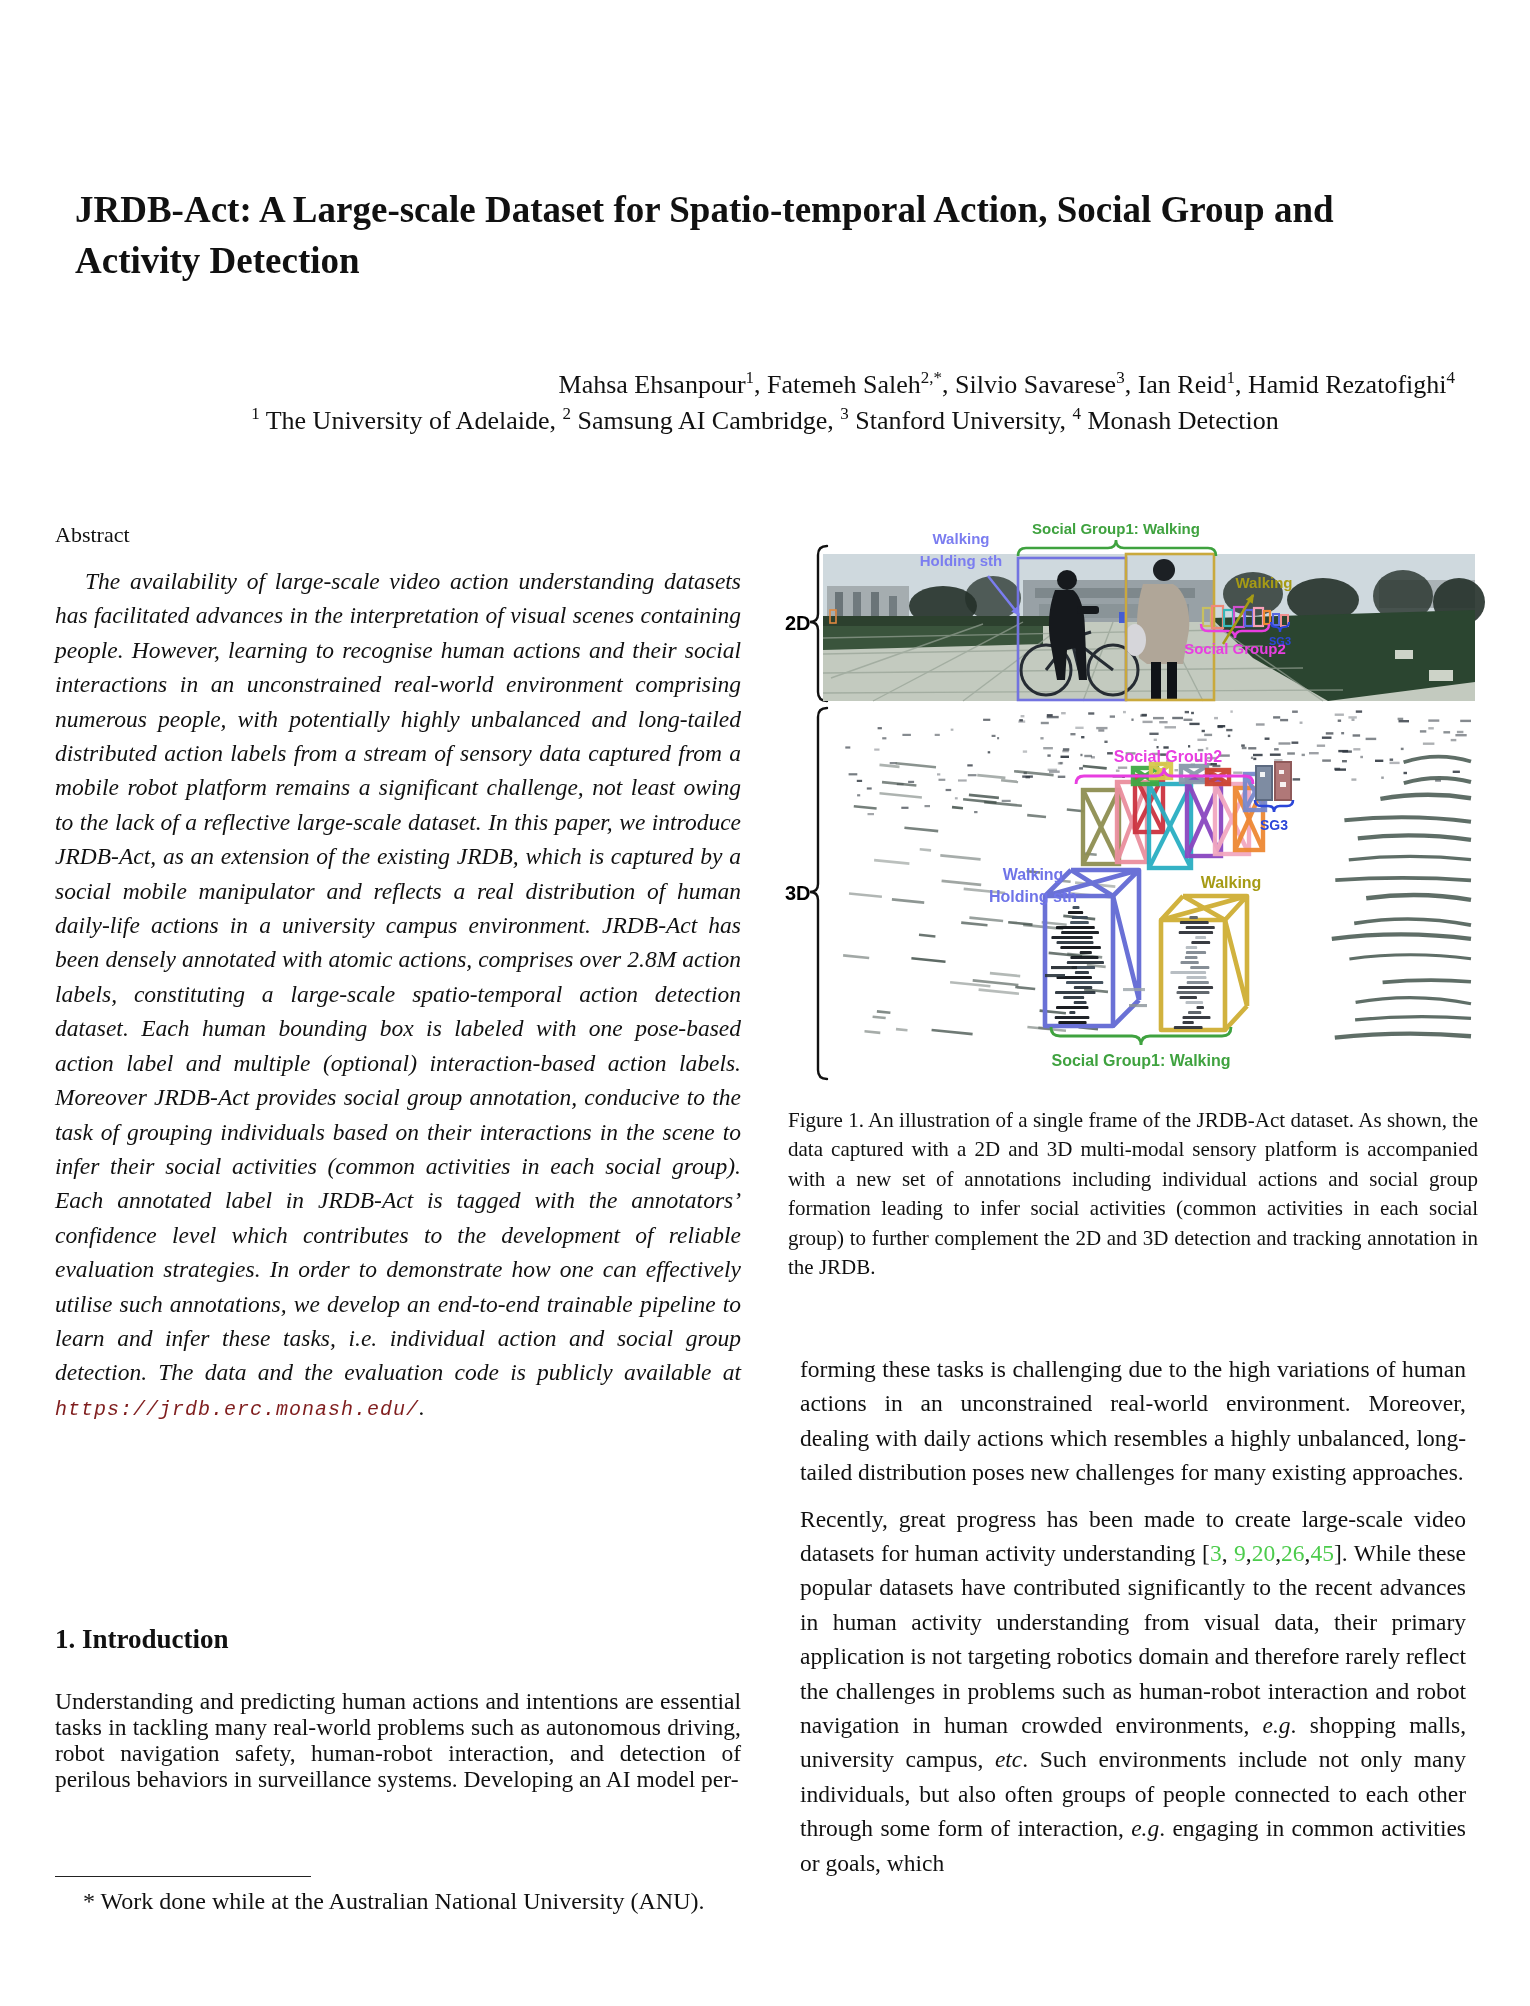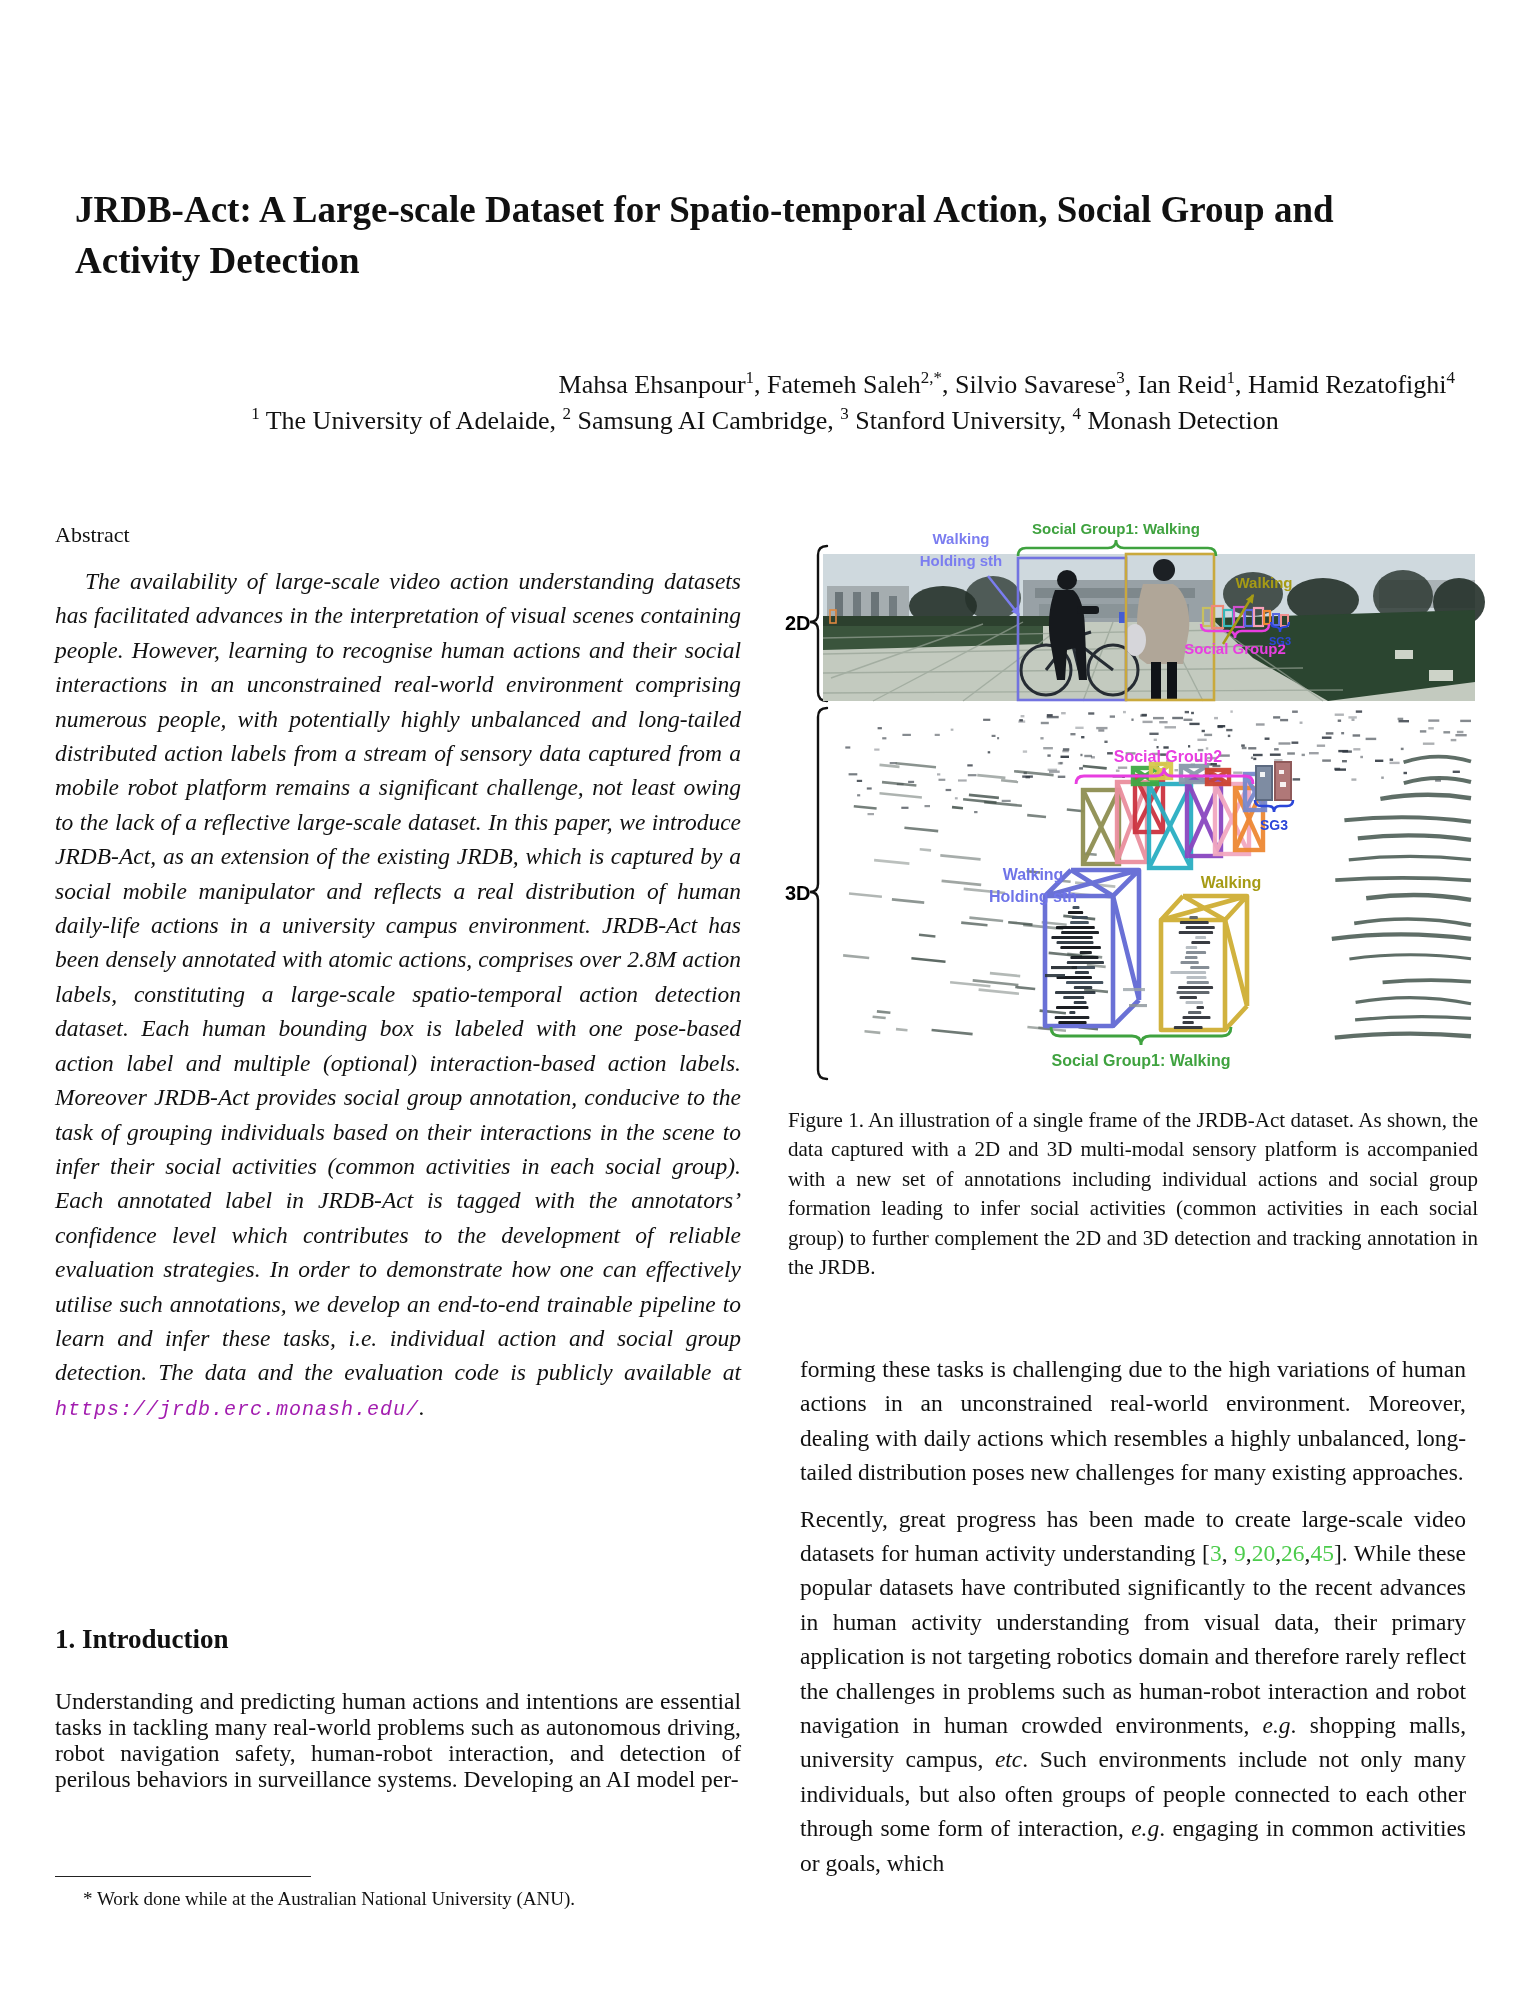--- a/index.html
+++ b/index.html
@@ -7,26 +7,26 @@
         font-family:"Liberation Serif",serif;color:#111;overflow:hidden}
   .title{position:absolute;left:75px;top:184px;width:1380px;
          font-size:37px;font-weight:bold;line-height:51px}
   .authors{position:absolute;left:75px;top:368px;width:1380px;text-align:right;font-size:26px}
   .authors sup,.affils sup{font-size:17px}
   .affils{position:absolute;left:75px;top:404px;width:1380px;text-align:center;font-size:26px}
   .abs-head{position:absolute;left:55px;top:522px;width:686px;text-align:left;
             font-weight:normal;font-size:22px}
   .abstract{position:absolute;left:55px;top:564px;width:686px;font-size:23.5px;line-height:34.4px;
             font-style:italic;text-align:justify;text-indent:30px}
-  .url{font-family:"Liberation Mono",monospace;color:#a21caf;font-size:20px;letter-spacing:1px}
+  .url{font-family:"Liberation Mono",monospace;color:#7f1d1d;font-size:20px;letter-spacing:1px}
   .sec-head{position:absolute;left:55px;top:1624px;font-size:27px;font-weight:bold}
   .intro{position:absolute;left:55px;top:1688px;width:686px;font-size:23.5px;line-height:26px;
          text-align:justify}
   .fnrule{position:absolute;left:55px;top:1876px;width:256px;border-top:1.6px solid #222;height:0}
-  .footnote{position:absolute;left:55px;top:1888px;width:686px;font-size:19px;text-indent:28px}
+  .footnote{position:absolute;left:55px;top:1888px;width:686px;font-size:24px;text-indent:28px}
   .caption{position:absolute;left:788px;top:1106px;width:690px;font-size:21px;line-height:29.4px;
            text-align:justify}
   .rcol{position:absolute;left:788px;top:1340px;width:690px;font-size:23.5px;line-height:34.4px;
         text-align:justify}
   .rcol p{margin:12px}
   .cite{color:#4ccc4c}
   .it{font-style:italic}
   .fig{position:absolute;left:783px;top:518px;width:707px;height:572px}
   .figsvg text{font-family:"Liberation Sans",sans-serif;font-weight:700}
   .t-green{fill:#3fa23f}

